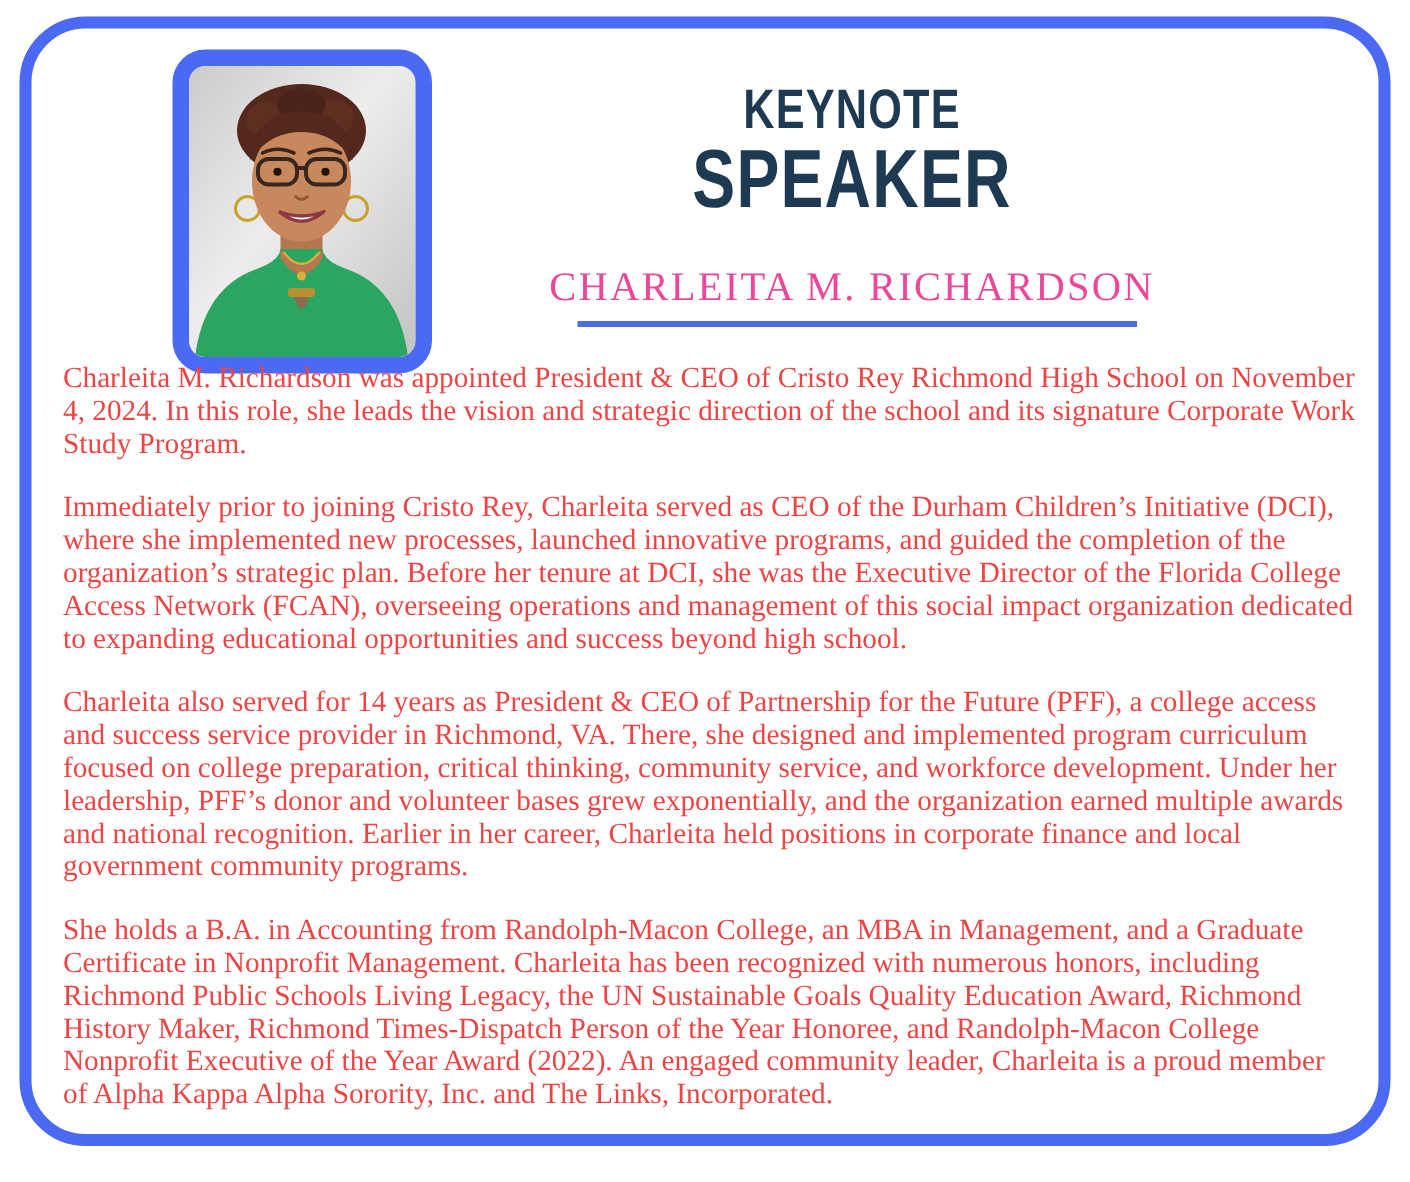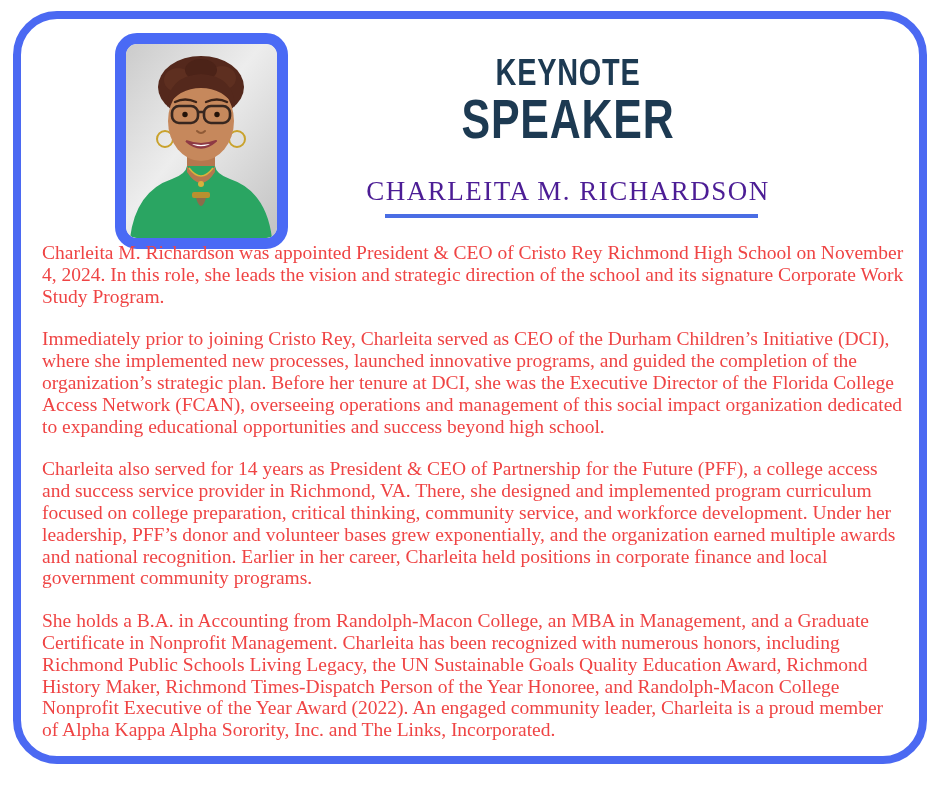--- a/index.html
+++ b/index.html
@@ -81,21 +81,21 @@
   
   .speaker-name {
     position: absolute;
     left: 288px;
     top: 176px;
     width: 560px;
     text-align: center;
     font-family: "Liberation Serif", serif;
     font-size: 27px;
     letter-spacing: 1.5px;
-    color: #4c1d95;
+    color: #ec4899;
     white-space: nowrap;
   }
   .name-underline {
     position: absolute;
     left: 385px;
     top: 214px;
     width: 373px;
     height: 4px;
     background: #4a6de4;
   }

